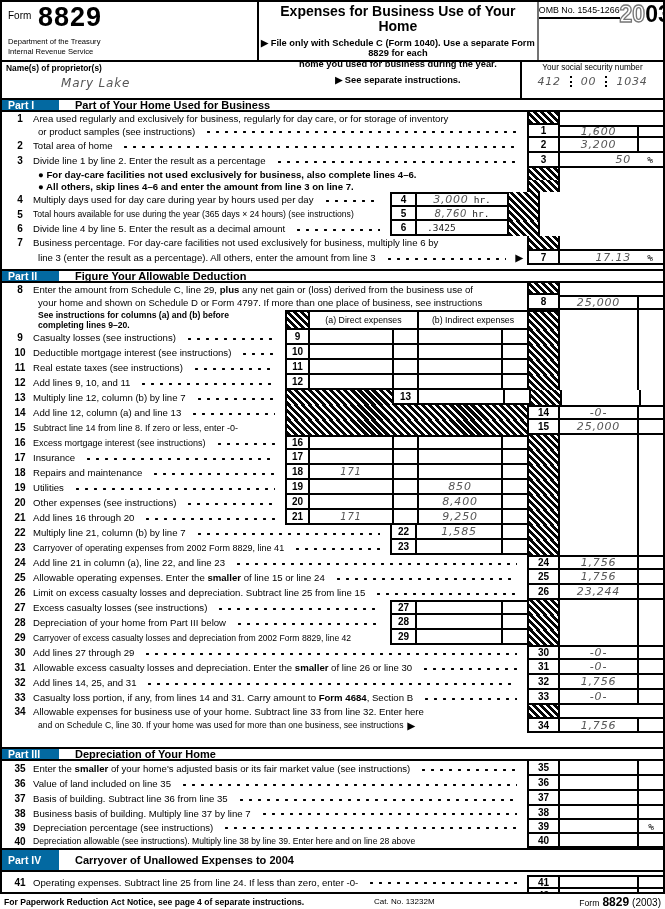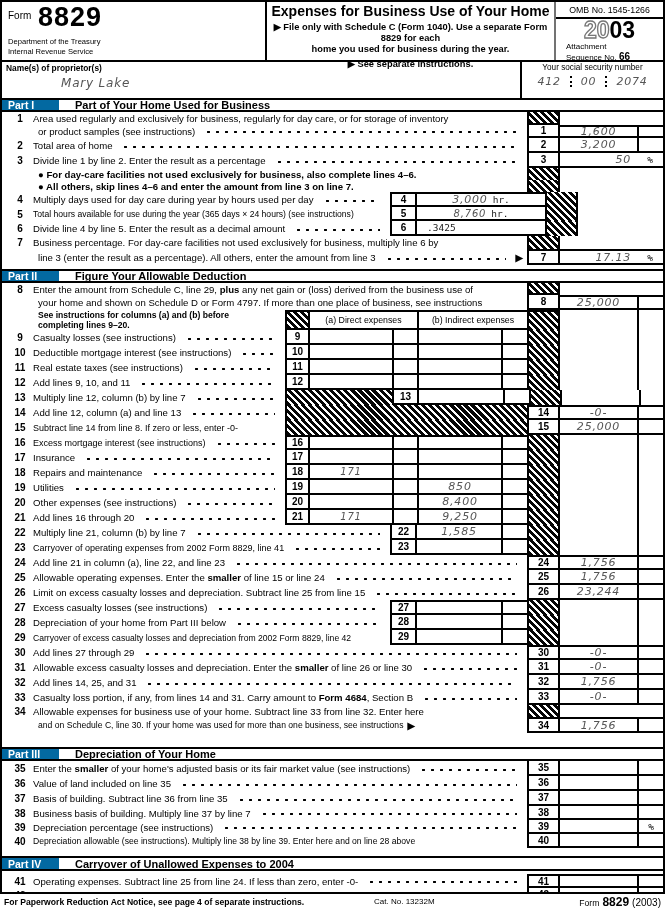--- a/index.html
+++ b/index.html
@@ -13,39 +13,39 @@
   .xs{font-size:8.6px;}
   .b{font-weight:bold;}
   .cont{padding-left:31px;}
   .dots{flex:1;align-self:flex-end;height:5px;margin:0 10px 4px 9px;background-image:radial-gradient(circle,#000 1.1px,transparent 1.4px);background-size:9px 4px;background-repeat:repeat-x;background-position:left bottom;min-width:8px;}
   .bl{border-left:2px solid #000}.br{border-right:2px solid #000}.bb{border-bottom:2px solid #000}.bt{border-top:2px solid #000}
   .hatch{background:repeating-linear-gradient(45deg,#050505 0 3px,#fff 3px 5px);}
   .vline{background-image:linear-gradient(#000,#000);background-repeat:no-repeat;background-size:2px 100%;background-position:77px 0;}
   .h3{height:3px}.h4{height:4px}.h12{height:12px}.h13{height:13px}.h14{height:14px}.h15{height:15px}.h16{height:16px}.h20{height:20px}
   .w-lf{width:525px}.w-lm{width:283px}.w-l390{width:388px}.w-nc{width:33px}.w-amt{width:77px}.w-cts{width:26px}
   .w-mn{width:25px}.w-aa{width:82px}.w-ac{width:25px}.w-ba{width:84px}.w-bc{width:26px}.w-st{width:33px}.w-bk{width:103px}
-  .w-mb{width:27px}.w-mv{width:128px}.w-mva{width:84px}.w-h13{width:107px}.w-h242{width:242px}.w-ha{width:107px}.w-hb{width:110px}
+  .w-mb{width:27px}.w-mv{width:90px}.w-mva{width:84px}.w-h13{width:107px}.w-h242{width:242px}.w-ha{width:107px}.w-hb{width:110px}
   .numcell{font-weight:bold;font-size:10px;}
   .hw{font-family:"DejaVu Sans",sans-serif;font-style:italic;color:#555;font-size:11px;letter-spacing:0.8px;}
   .hwsm{font-size:10px;}
   .mono{font-family:"DejaVu Sans Mono",monospace;font-size:9.5px;color:#222;font-style:normal;letter-spacing:0;}
   .bar{height:14px;border-top:2px solid #000;border-bottom:2px solid #000;display:flex;align-items:stretch;box-sizing:border-box;}
-  .bar15{height:15px;margin-top:8px;}
+  .bar15{height:24px;}
   .bar-tag{background:#0369a1;color:#fff;font-weight:bold;font-size:10.5px;width:57px;display:flex;align-items:center;padding-left:6px;box-sizing:border-box;flex:none;}
   .bar-title{font-weight:bold;font-size:11px;display:flex;align-items:center;padding-left:16px;white-space:nowrap;}
   .header{height:60px;display:flex;border-bottom:2px solid #000;box-sizing:border-box;}
   .h-left{width:263px;box-sizing:border-box;position:relative;padding:2px 4px;}
   .h-form-word{font-size:10px;position:absolute;left:6px;top:8px;}
   .h-form-num{font-size:27px;font-weight:bold;position:absolute;left:36px;top:0px;letter-spacing:1px;}
   .h-dept{position:absolute;left:6px;bottom:4px;font-size:7.6px;line-height:1.25;}
   .h-mid{width:291px;border-left:2px solid #000;border-right:2px solid #737373;box-sizing:border-box;text-align:center;padding-top:2px;}
   .h-title{font-size:14px;font-weight:bold;line-height:1.1;}
   .h-sub{font-size:9.3px;font-weight:bold;line-height:1.15;margin-top:3px;}
   .h-sub2{font-size:9.3px;font-weight:bold;margin-top:4px;}
-  .h-right{flex:1;display:flex;flex-direction:column;box-sizing:border-box;}
+  .h-right{flex:1;display:flex;flex-direction:row;box-sizing:border-box;}
   .h-omb{height:17px;border-bottom:2px solid #000;font-size:8.8px;display:flex;align-items:center;justify-content:center;box-sizing:border-box;flex:none;}
   .h-year{display:flex;align-items:flex-end;justify-content:center;font-size:23px;font-weight:bold;line-height:1;height:24px;}
   .h-year-outline{color:#fff;-webkit-text-stroke:1.3px #777;text-shadow:0 0 1px #999;}
   .h-attach{font-size:8px;line-height:1.15;padding-left:10px;}
   .h-attach .seq{font-size:10px;font-weight:bold;}
   .namerow{height:36px;display:flex;box-sizing:border-box;}
   .nr-left{flex:1;padding:1px 0 0 4px;box-sizing:border-box;}
   .nr-lab{font-size:8.4px;font-weight:bold;}
   .nr-val{margin:3px 0 0 55px;}
   .nr-right{width:143px;border-left:2px solid #000;box-sizing:border-box;text-align:center;padding-top:1px;}
@@ -102,21 +102,21 @@
       <div class="nr-lab">Name(s) of proprietor(s)</div>
       <div class="nr-val hw" style="font-size:12px">Mary Lake</div>
     </div>
     <div class="nr-right">
       <div class="nr-ssn-lab">Your social security number</div>
       <div class="ssn hw">
         <span>412</span>
             <span class="ssn-sep"></span>
             <span>00</span>
             <span class="ssn-sep"></span>
-            <span>2074</span>
+            <span>1034</span>
       </div>
     </div>
   </div>
 
   <div class="bar">
     <div class="bar-tag">Part I</div>
     <div class="bar-title">Part of Your Home Used for Business</div>
   </div>
 
   <div class="r h13">

